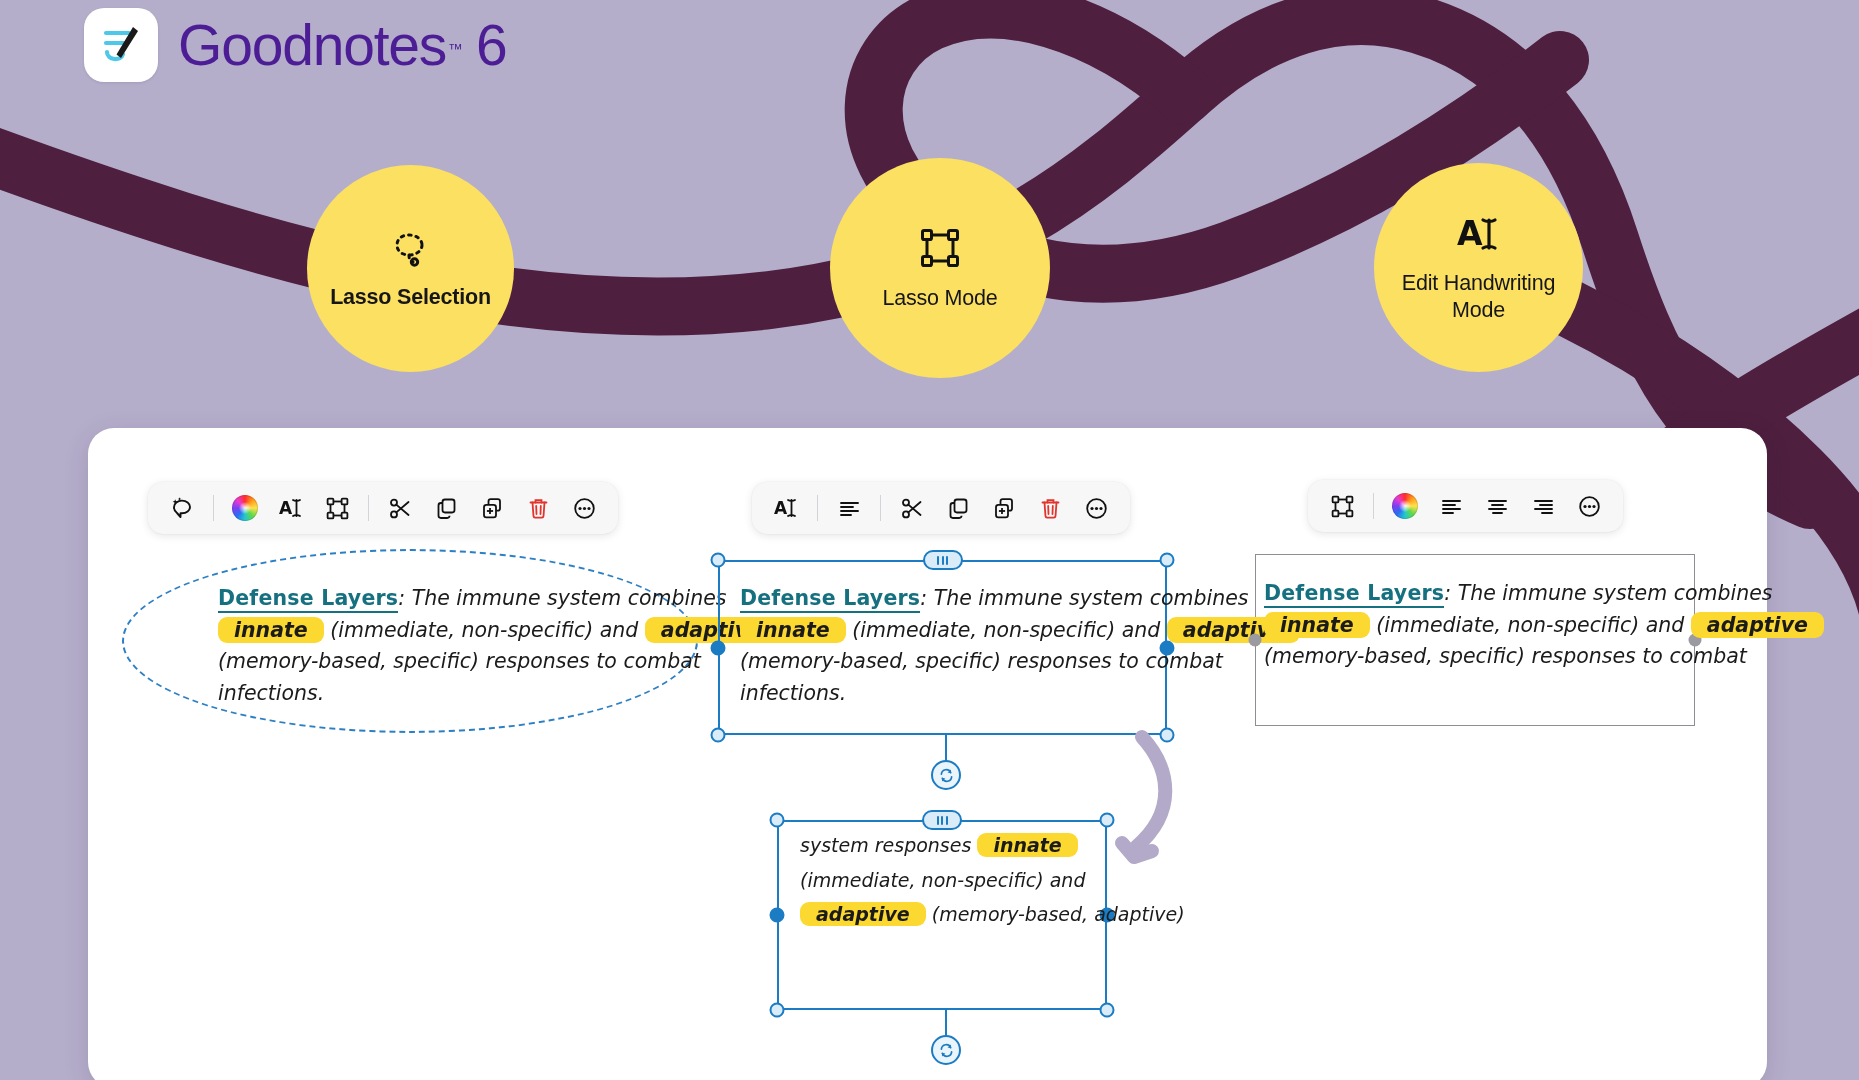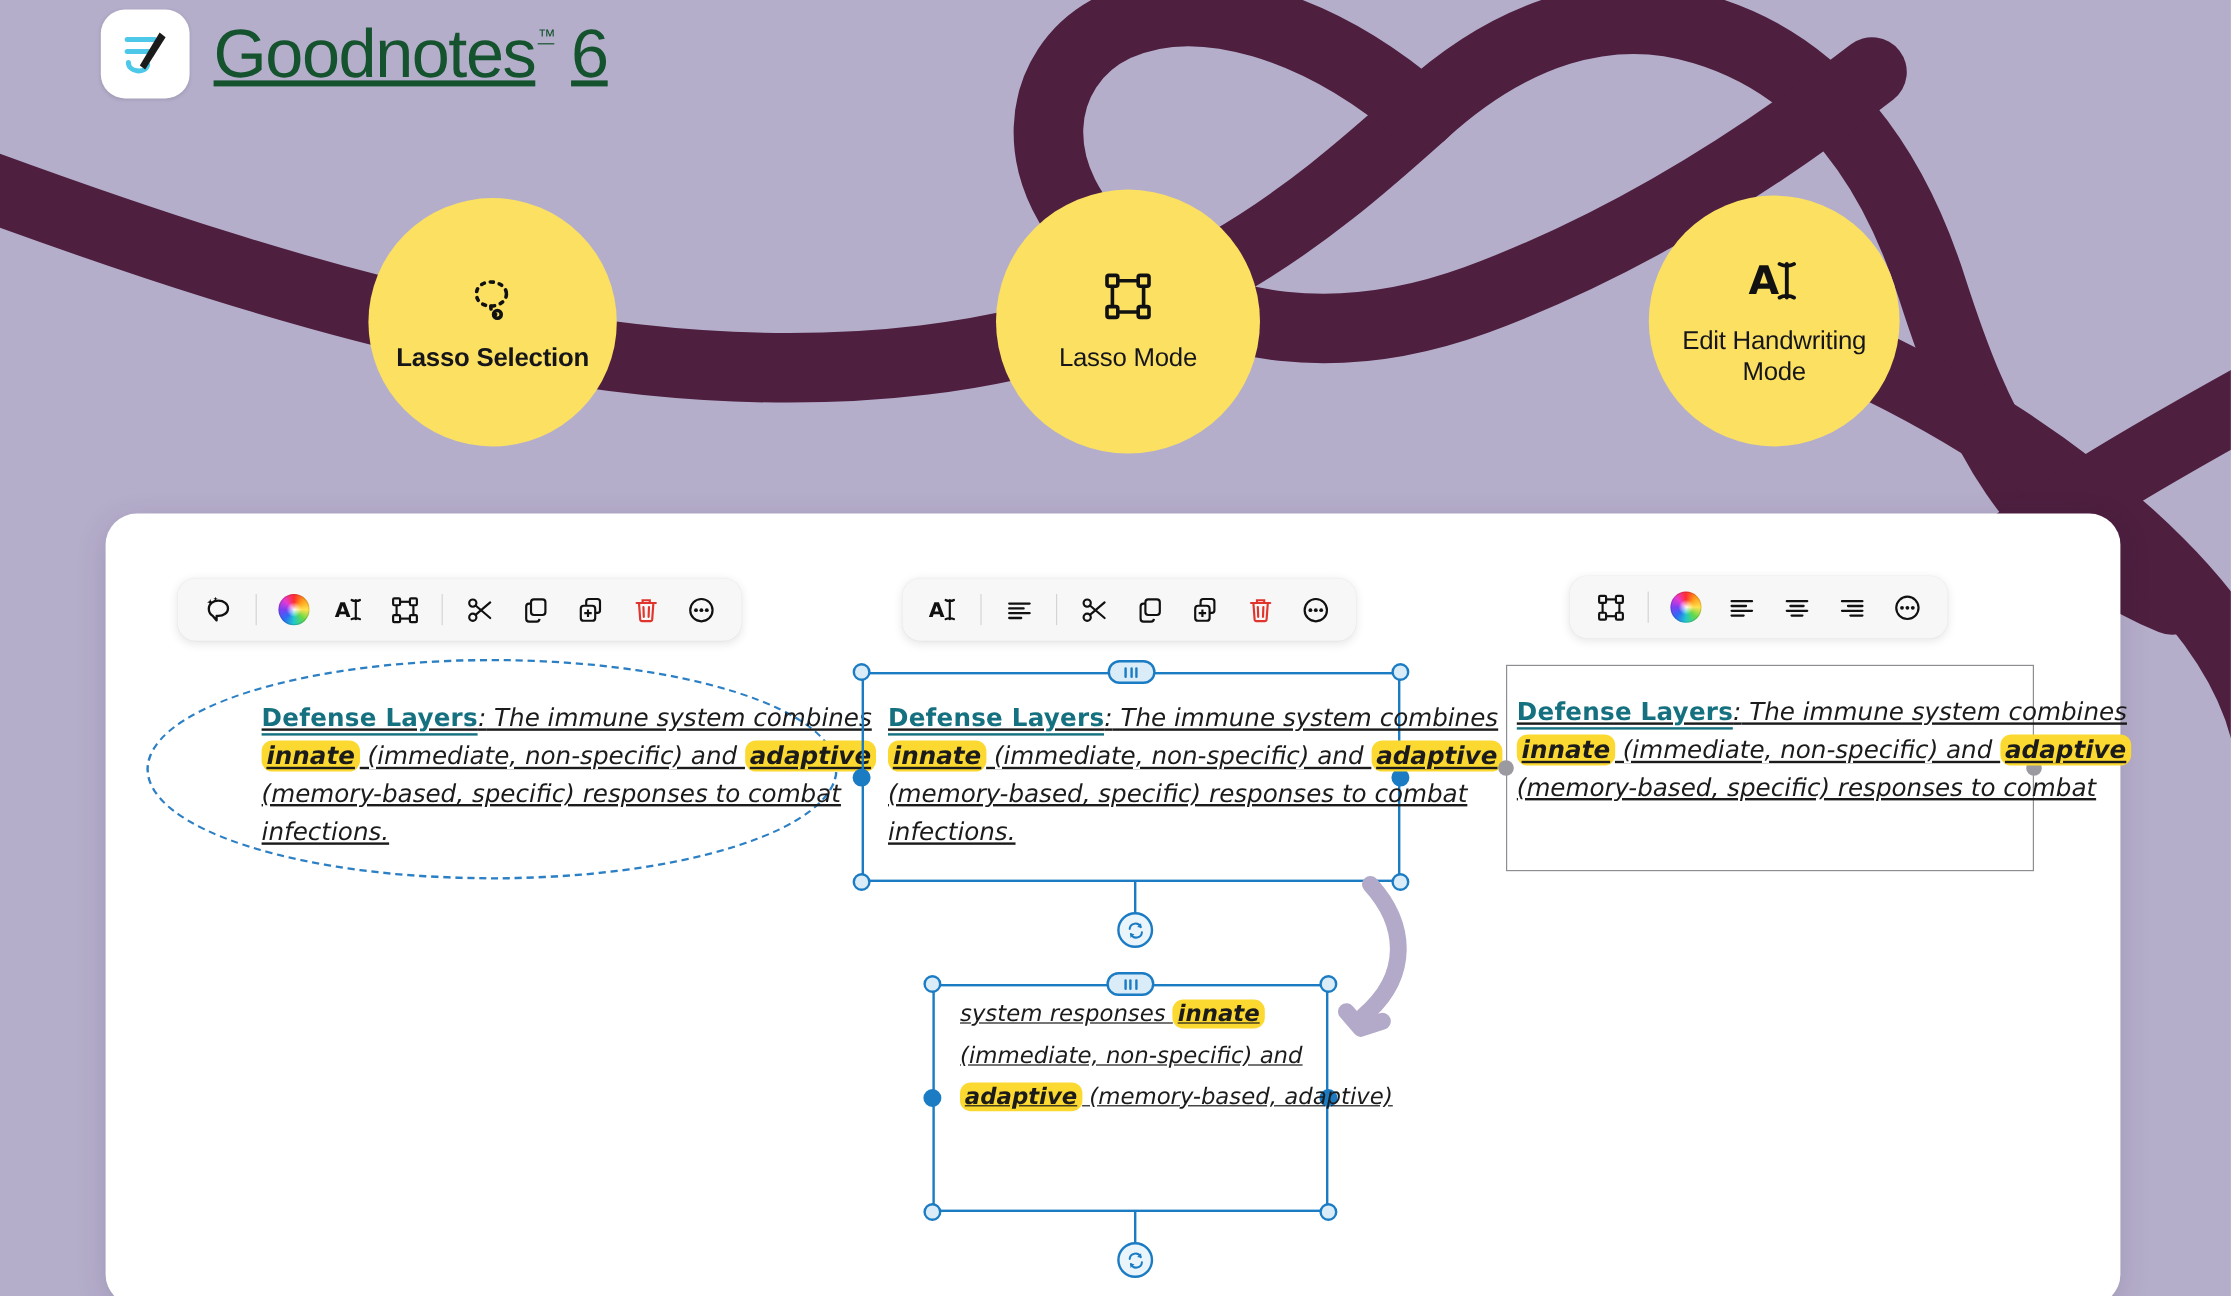--- a/index.html
+++ b/index.html
@@ -14,22 +14,22 @@
   #bg-swoosh { position: absolute; inset: 0; width: 1859px; height: 1080px; z-index: 0; }
 
   
   #brand { position: absolute; left: 84px; top: 8px; display: flex; align-items: center; gap: 20px; z-index: 5; }
   #brand-logo {
     width: 74px; height: 74px; border-radius: 20px; background: #ffffff;
     display: flex; align-items: center; justify-content: center;
     box-shadow: 0 1px 3px rgba(0,0,0,.10);
   }
   #brand-name {
-    font-size: 57px; letter-spacing: -1.2px; color: #14532d; font-weight: 400;
-    display: flex; align-items: flex-start; line-height: 1; text-decoration: underline;
+    font-size: 57px; letter-spacing: -1.2px; color: #4c1d95; font-weight: 400;
+    display: flex; align-items: center; line-height: 1;
   }
   #brand-name .tm { font-size: 15px; margin-top: 6px; margin-left: 2px; }
   #brand-name .ver { margin-left: 14px; }
 
   
   .badge {
     position: absolute; border-radius: 50%; background: #fbe062;
     display: flex; flex-direction: column; align-items: center; justify-content: center;
     z-index: 4; text-align: center;
   }
@@ -72,28 +72,28 @@
   .color-wheel::after {
     content: ""; position: absolute; inset: 7px; border-radius: 50%;
     background: radial-gradient(circle, rgba(255,255,255,.92) 0%, rgba(255,255,255,0) 75%);
   }
 
   
   .note {
     position: absolute; font-family: "DejaVu Sans", sans-serif;
     font-style: italic; color: #1b1b1b; z-index: 5;
   }
-  .note .ln { display: block; white-space: nowrap; text-decoration: underline; }
+  .note .ln { display: block; white-space: nowrap; }
   .note .ttl {
     font-weight: bold; font-style: normal; color: #15707f;
     border-bottom: 2.5px solid #15707f; padding-bottom: 1px; letter-spacing: .2px;
   }
   .note .ttl.nounder { border-bottom: none; }
   .hl {
-    background: #fcd930; border-radius: 9px; padding: 1px 4px;
+    background: #fcd930; border-radius: 9px; padding: 1px 16px;
     box-decoration-break: clone; -webkit-box-decoration-break: clone;
     font-weight: 600;
   }
 
   #note-lasso  { left: 218px; top: 583px; font-size: 20.5px; line-height: 31.5px; }
   #note-resize { left: 740px; top: 583px; font-size: 20.5px; line-height: 31.5px; }
   #note-text   { left: 1264px; top: 578px; font-size: 20.5px; line-height: 31.5px; }
   #note-reflow { left: 800px; top: 828px; font-size: 19px; line-height: 34.5px; }
 
   

